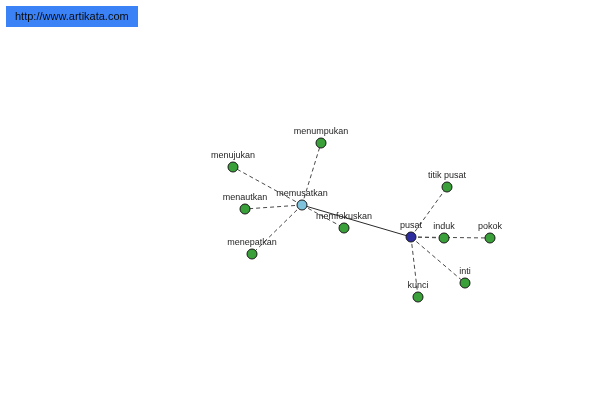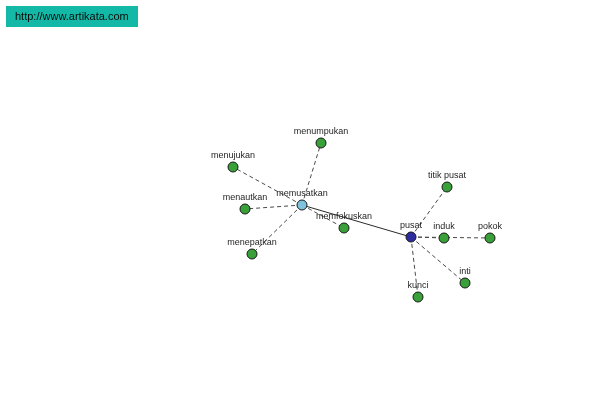--- a/index.html
+++ b/index.html
@@ -40,21 +40,21 @@
     fill: #1f1f1f;
   }
   #graph circle {
     cursor: pointer;
   }
 </style>
 </head>
 <body>
 
 <div class="page">
-  <div class="url-bar" style="background: #14b8a6;">
+  <div class="url-bar" style="background: #3b82f6;">
     <span>http://www.artikata.com</span>
   </div>
   <svg id="graph" width="600" height="400" viewBox="0 0 600 400">
       <line x1="302" y1="205" x2="321" y2="143" stroke="#4a4a4a" stroke-width="1" stroke-dasharray="4 3"></line>
       <line x1="302" y1="205" x2="233" y2="167" stroke="#4a4a4a" stroke-width="1" stroke-dasharray="4 3"></line>
       <line x1="302" y1="205" x2="245" y2="209" stroke="#4a4a4a" stroke-width="1" stroke-dasharray="4 3"></line>
       <line x1="302" y1="205" x2="252" y2="254" stroke="#4a4a4a" stroke-width="1" stroke-dasharray="4 3"></line>
       <line x1="302" y1="205" x2="344" y2="228" stroke="#4a4a4a" stroke-width="1" stroke-dasharray="4 3"></line>
       <line x1="302" y1="205" x2="411" y2="237" stroke="#2a2a2a" stroke-width="1"></line>
       <line x1="411" y1="237" x2="447" y2="187" stroke="#4a4a4a" stroke-width="1" stroke-dasharray="4 3"></line>

